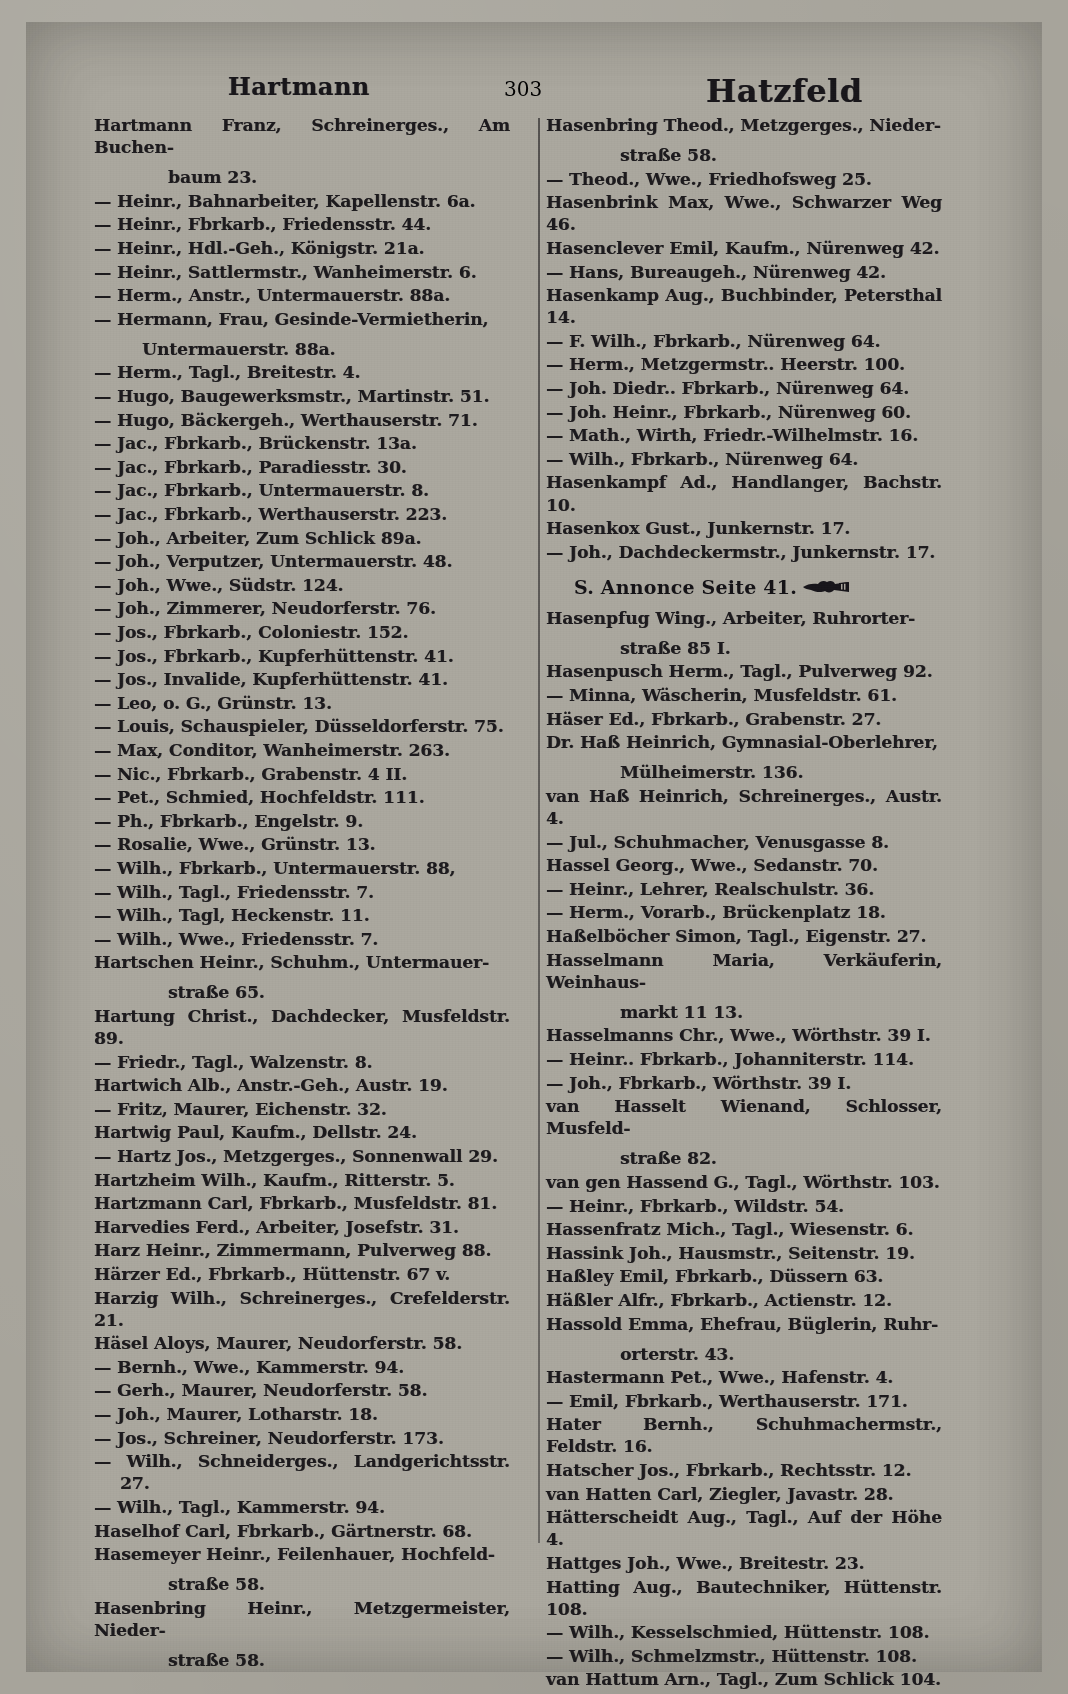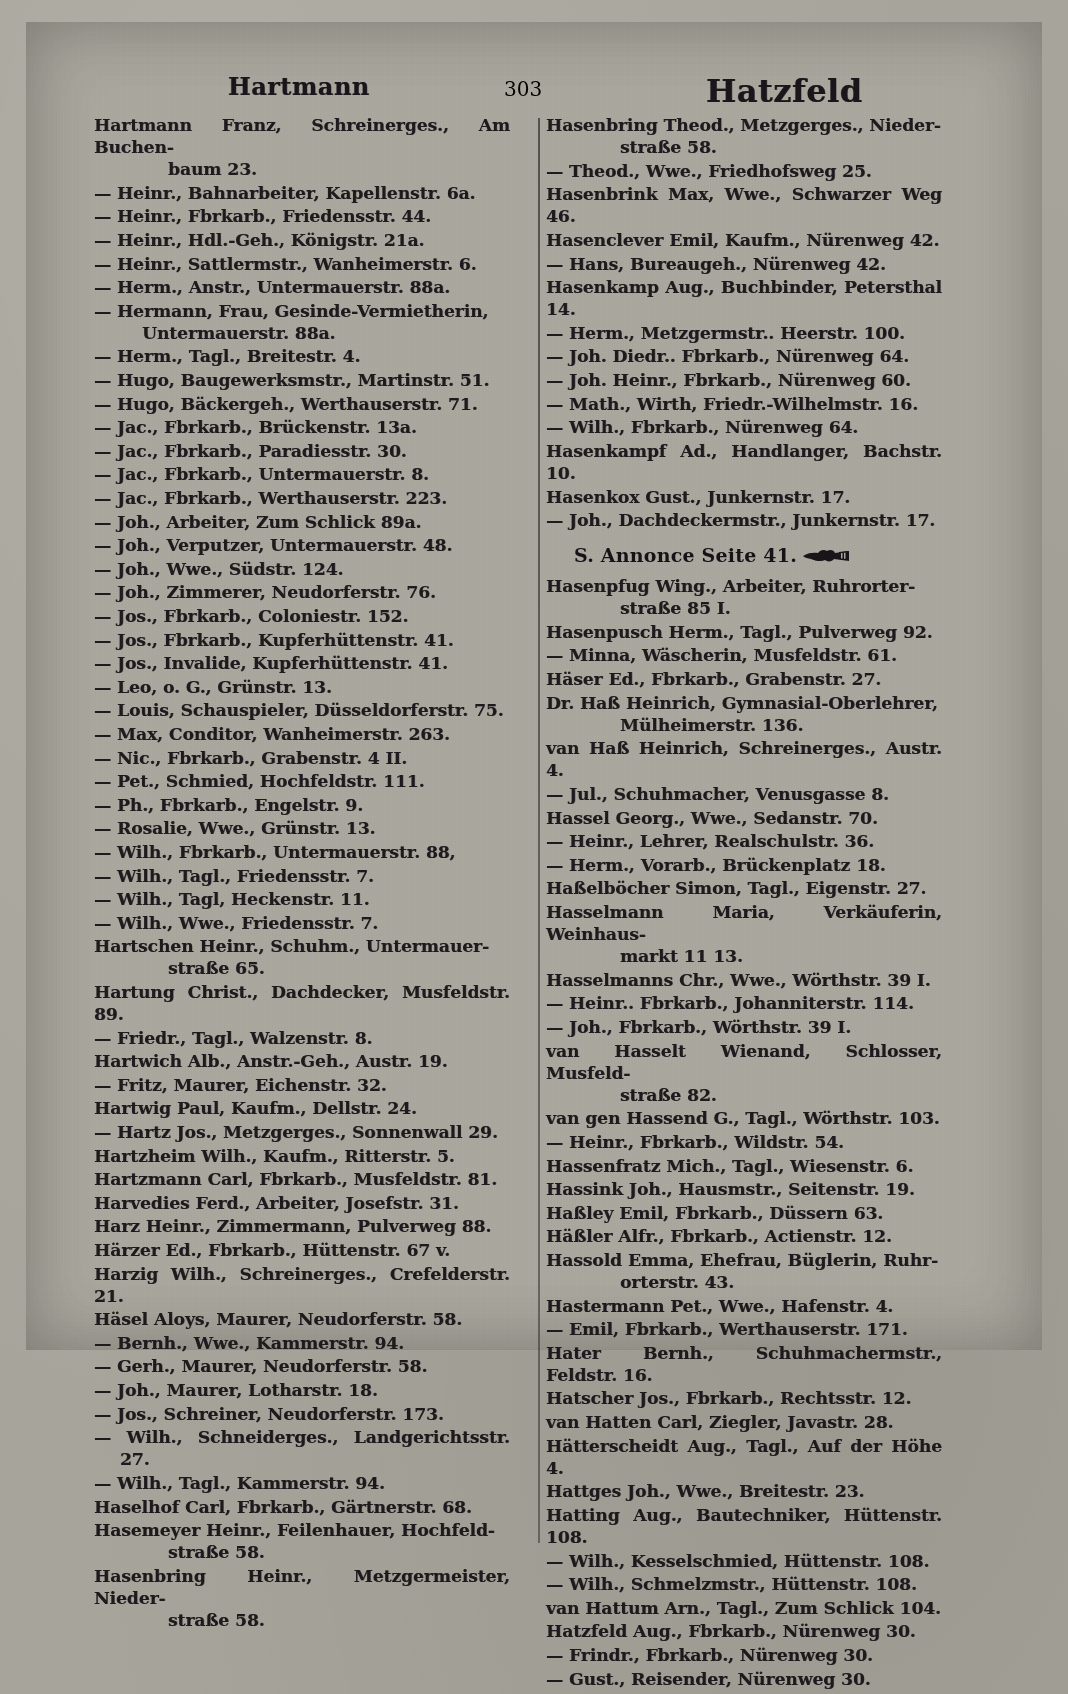--- a/index.html
+++ b/index.html
@@ -20,21 +20,21 @@
     background: #a7a49b;
     background-image:
       radial-gradient(ellipse at 20% 12%, rgba(255,255,255,0.10), rgba(255,255,255,0) 60%),
       radial-gradient(ellipse at 80% 80%, rgba(0,0,0,0.07), rgba(0,0,0,0) 65%);
   }
   .paper {
     position: absolute;
     left: 26px;
     top: 22px;
     width: 1016px;
-    height: 1328px;
+    height: 1650px;
     background: #aaa79e;
     box-shadow: inset 0 0 80px rgba(0,0,0,0.09);
   }
   .content {
     position: absolute;
     left: 60px;
     top: 50px;
     width: 900px;
   }
   
@@ -100,20 +100,21 @@
     margin: 0 0 1.5px 0;
     text-align: justify;
     text-shadow: 0.45px 0 0 rgba(25,22,26,0.5);
     font-family: "DejaVu Serif", serif;
     font-weight: 600;
     letter-spacing: -0.1px;
   }
   .entry .cont {
     display: block;
     padding-left: 74px;
+    margin-top: 8px;
   }
   .entry.sub {
     padding-left: 26px;
     text-indent: -26px;
   }
   .entry.sub .cont {
     padding-left: 48px;
   }
   .annonce {
     font-size: 19px;
@@ -229,20 +230,21 @@
           </div>
 
         <div class="col right">
           <div id="col-right-top">
               <p class="entry"><span>Hasenbring Theod., Metzgerges., Nieder-</span><span class="cont">straße 58.</span></p>
               <p class="entry sub"><span>— Theod., Wwe., Friedhofsweg 25.</span></p>
               <p class="entry"><span>Hasenbrink Max, Wwe., Schwarzer Weg 46.</span></p>
               <p class="entry"><span>Hasenclever Emil, Kaufm., Nürenweg 42.</span></p>
               <p class="entry sub"><span>— Hans, Bureaugeh., Nürenweg 42.</span></p>
               <p class="entry"><span>Hasenkamp Aug., Buchbinder, Petersthal 14.</span></p>
+              <p class="entry sub"><span>— F. Wilh., Fbrkarb., Nürenweg 64.</span></p>
               <p class="entry sub"><span>— Herm., Metzgermstr.. Heerstr. 100.</span></p>
               <p class="entry sub"><span>— Joh. Diedr.. Fbrkarb., Nürenweg 64.</span></p>
               <p class="entry sub"><span>— Joh. Heinr., Fbrkarb., Nürenweg 60.</span></p>
               <p class="entry sub"><span>— Math., Wirth, Friedr.-Wilhelmstr. 16.</span></p>
               <p class="entry sub"><span>— Wilh., Fbrkarb., Nürenweg 64.</span></p>
               <p class="entry"><span>Hasenkampf Ad., Handlanger, Bachstr. 10.</span></p>
               <p class="entry"><span>Hasenkox Gust., Junkernstr. 17.</span></p>
               <p class="entry sub"><span>— Joh., Dachdeckermstr., Junkernstr. 17.</span></p>
             </div>
 

